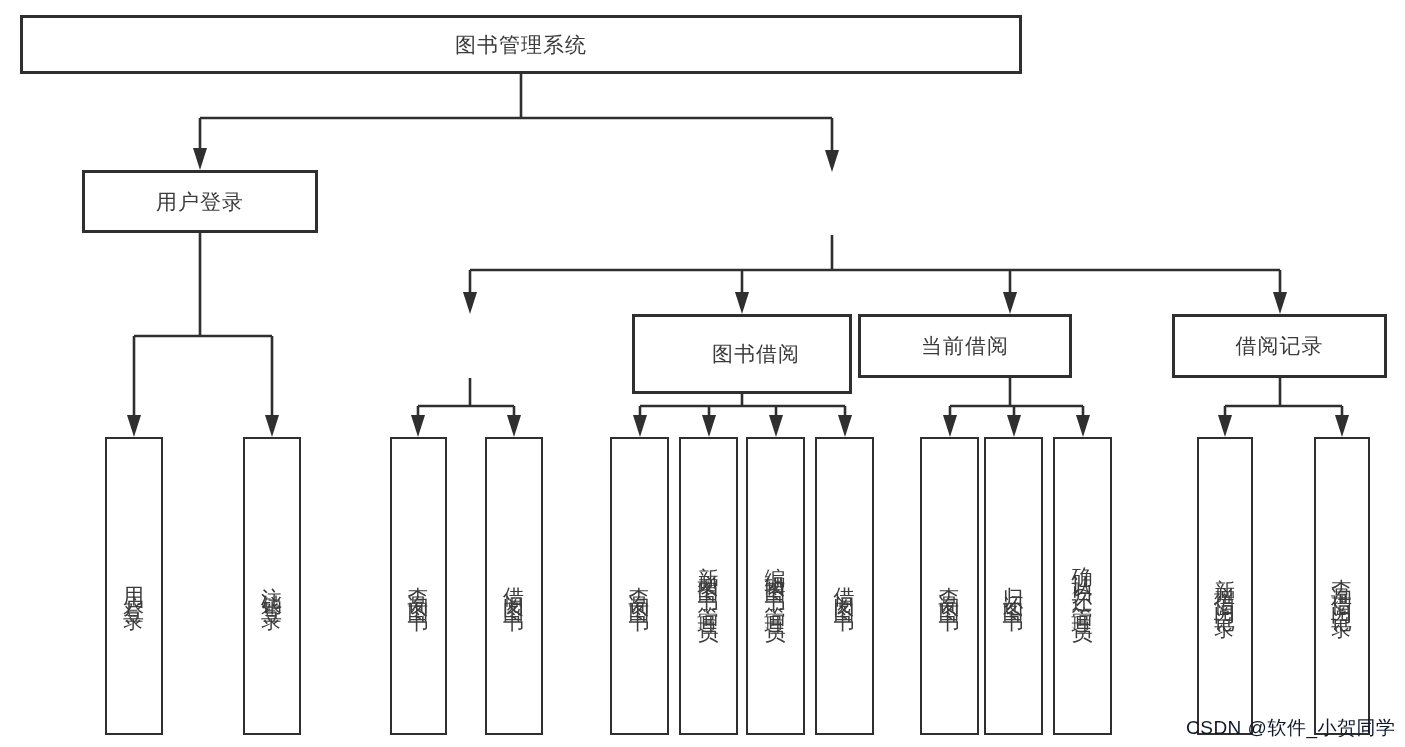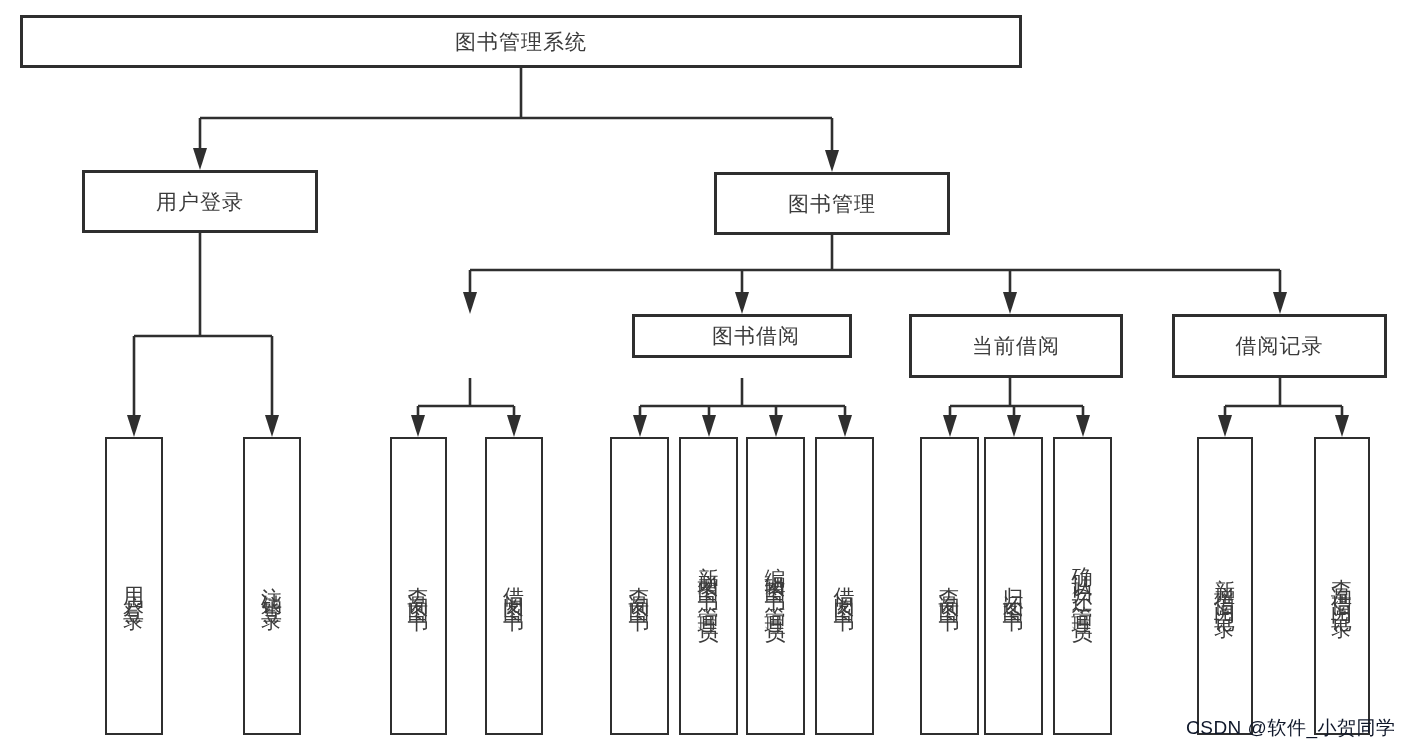--- a/index.html
+++ b/index.html
@@ -128,35 +128,32 @@
 
       <polygon points="943,415 957,415 950,437"></polygon>
       <polygon points="1007,415 1021,415 1014,437"></polygon>
       <polygon points="1076,415 1090,415 1083,437"></polygon>
 
       <polygon points="1218,415 1232,415 1225,437"></polygon>
       <polygon points="1335,415 1349,415 1342,437"></polygon>
     </g>
   </svg>
 
-  <div class="node" style="left:20px; top:15px; width:1002px; height:53px;">
+  <div class="node" style="left:20px; top:15px; width:1002px; height:59px;">
     <span>图书管理系统</span>
   </div>
 
   <div class="node" style="left:82px; top:170px; width:236px; height:63px;">
     <span>用户登录</span>
   </div>
-  <div class="node" style="left:714px; top:172px; width:236px; height:63px;">
-    <span>图书管理</span>
-  </div>
-
-  <div class="node" style="left:632px; top:314px; width:220px; height:44px;padding-left:28px;">
+
+  <div class="node" style="left:632px; top:314px; width:220px; height:80px;padding-left:28px;">
     <span>图书借阅</span>
   </div>
-  <div class="node" style="left:909px; top:314px; width:214px; height:64px;justify-content:center;">
+  <div class="node" style="left:858px; top:314px; width:214px; height:64px;justify-content:center;">
     <span>当前借阅</span>
   </div>
   <div class="node" style="left:1172px; top:314px; width:215px; height:64px;">
     <span>借阅记录</span>
   </div>
 
   <div class="node leaf" style="left:105px; top:437px; width:58px; height:298px;">
     <span class="vtext">用户登录</span>
   </div>
   <div class="node leaf" style="left:243px; top:437px; width:58px; height:298px;">

